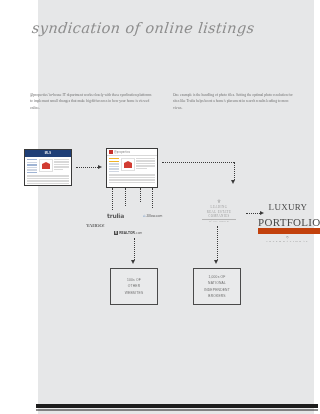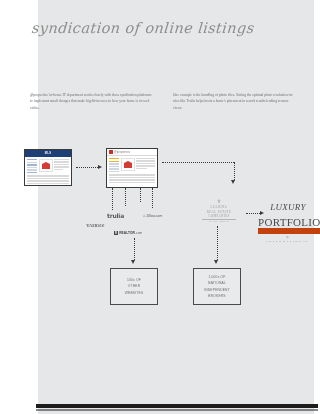--- a/index.html
+++ b/index.html
@@ -149,21 +149,21 @@
     font-family:"Liberation Serif",serif;color:#9a9a9a;
   }
   .lre-crest{font-size:5px;line-height:1;margin-bottom:1px;color:#8f8f8f;}
   .lre-l1{font-size:3px;letter-spacing:.5px;line-height:1.5;}
   .lre-rule{border-bottom:.5px solid #b5b5b5;margin:0 6px;}
   .lre-l2{font-size:2.2px;letter-spacing:.4px;margin-top:.5px;font-style:italic;}
   .lux{
     left:258px;top:203px;width:60px;text-align:center;color:#4a4a4a;
     font-family:"Liberation Serif",serif;
   }
-  .lux-l1{font-size:9px;letter-spacing:.3px;line-height:1;font-style:italic;}
+  .lux-l1{font-size:9px;letter-spacing:.3px;line-height:1;}
   .lux-l2{font-size:11px;letter-spacing:.3px;line-height:1;border-bottom:6px solid #c2410c;display:inline-block;}
   .lux-dia{font-size:3px;letter-spacing:1px;margin-top:.5px;}
   .lux-l3{font-size:2.8px;letter-spacing:1.6px;margin-top:1px;color:#6a6a6a;}
   
   .statbox{
     position:absolute;background:#e9eaeb;border:1.2px solid #4a4a4a;
     display:flex;align-items:center;justify-content:center;text-align:center;
     box-sizing:border-box;
   }
   .sb1{left:110px;top:268px;width:48px;height:37px;}

